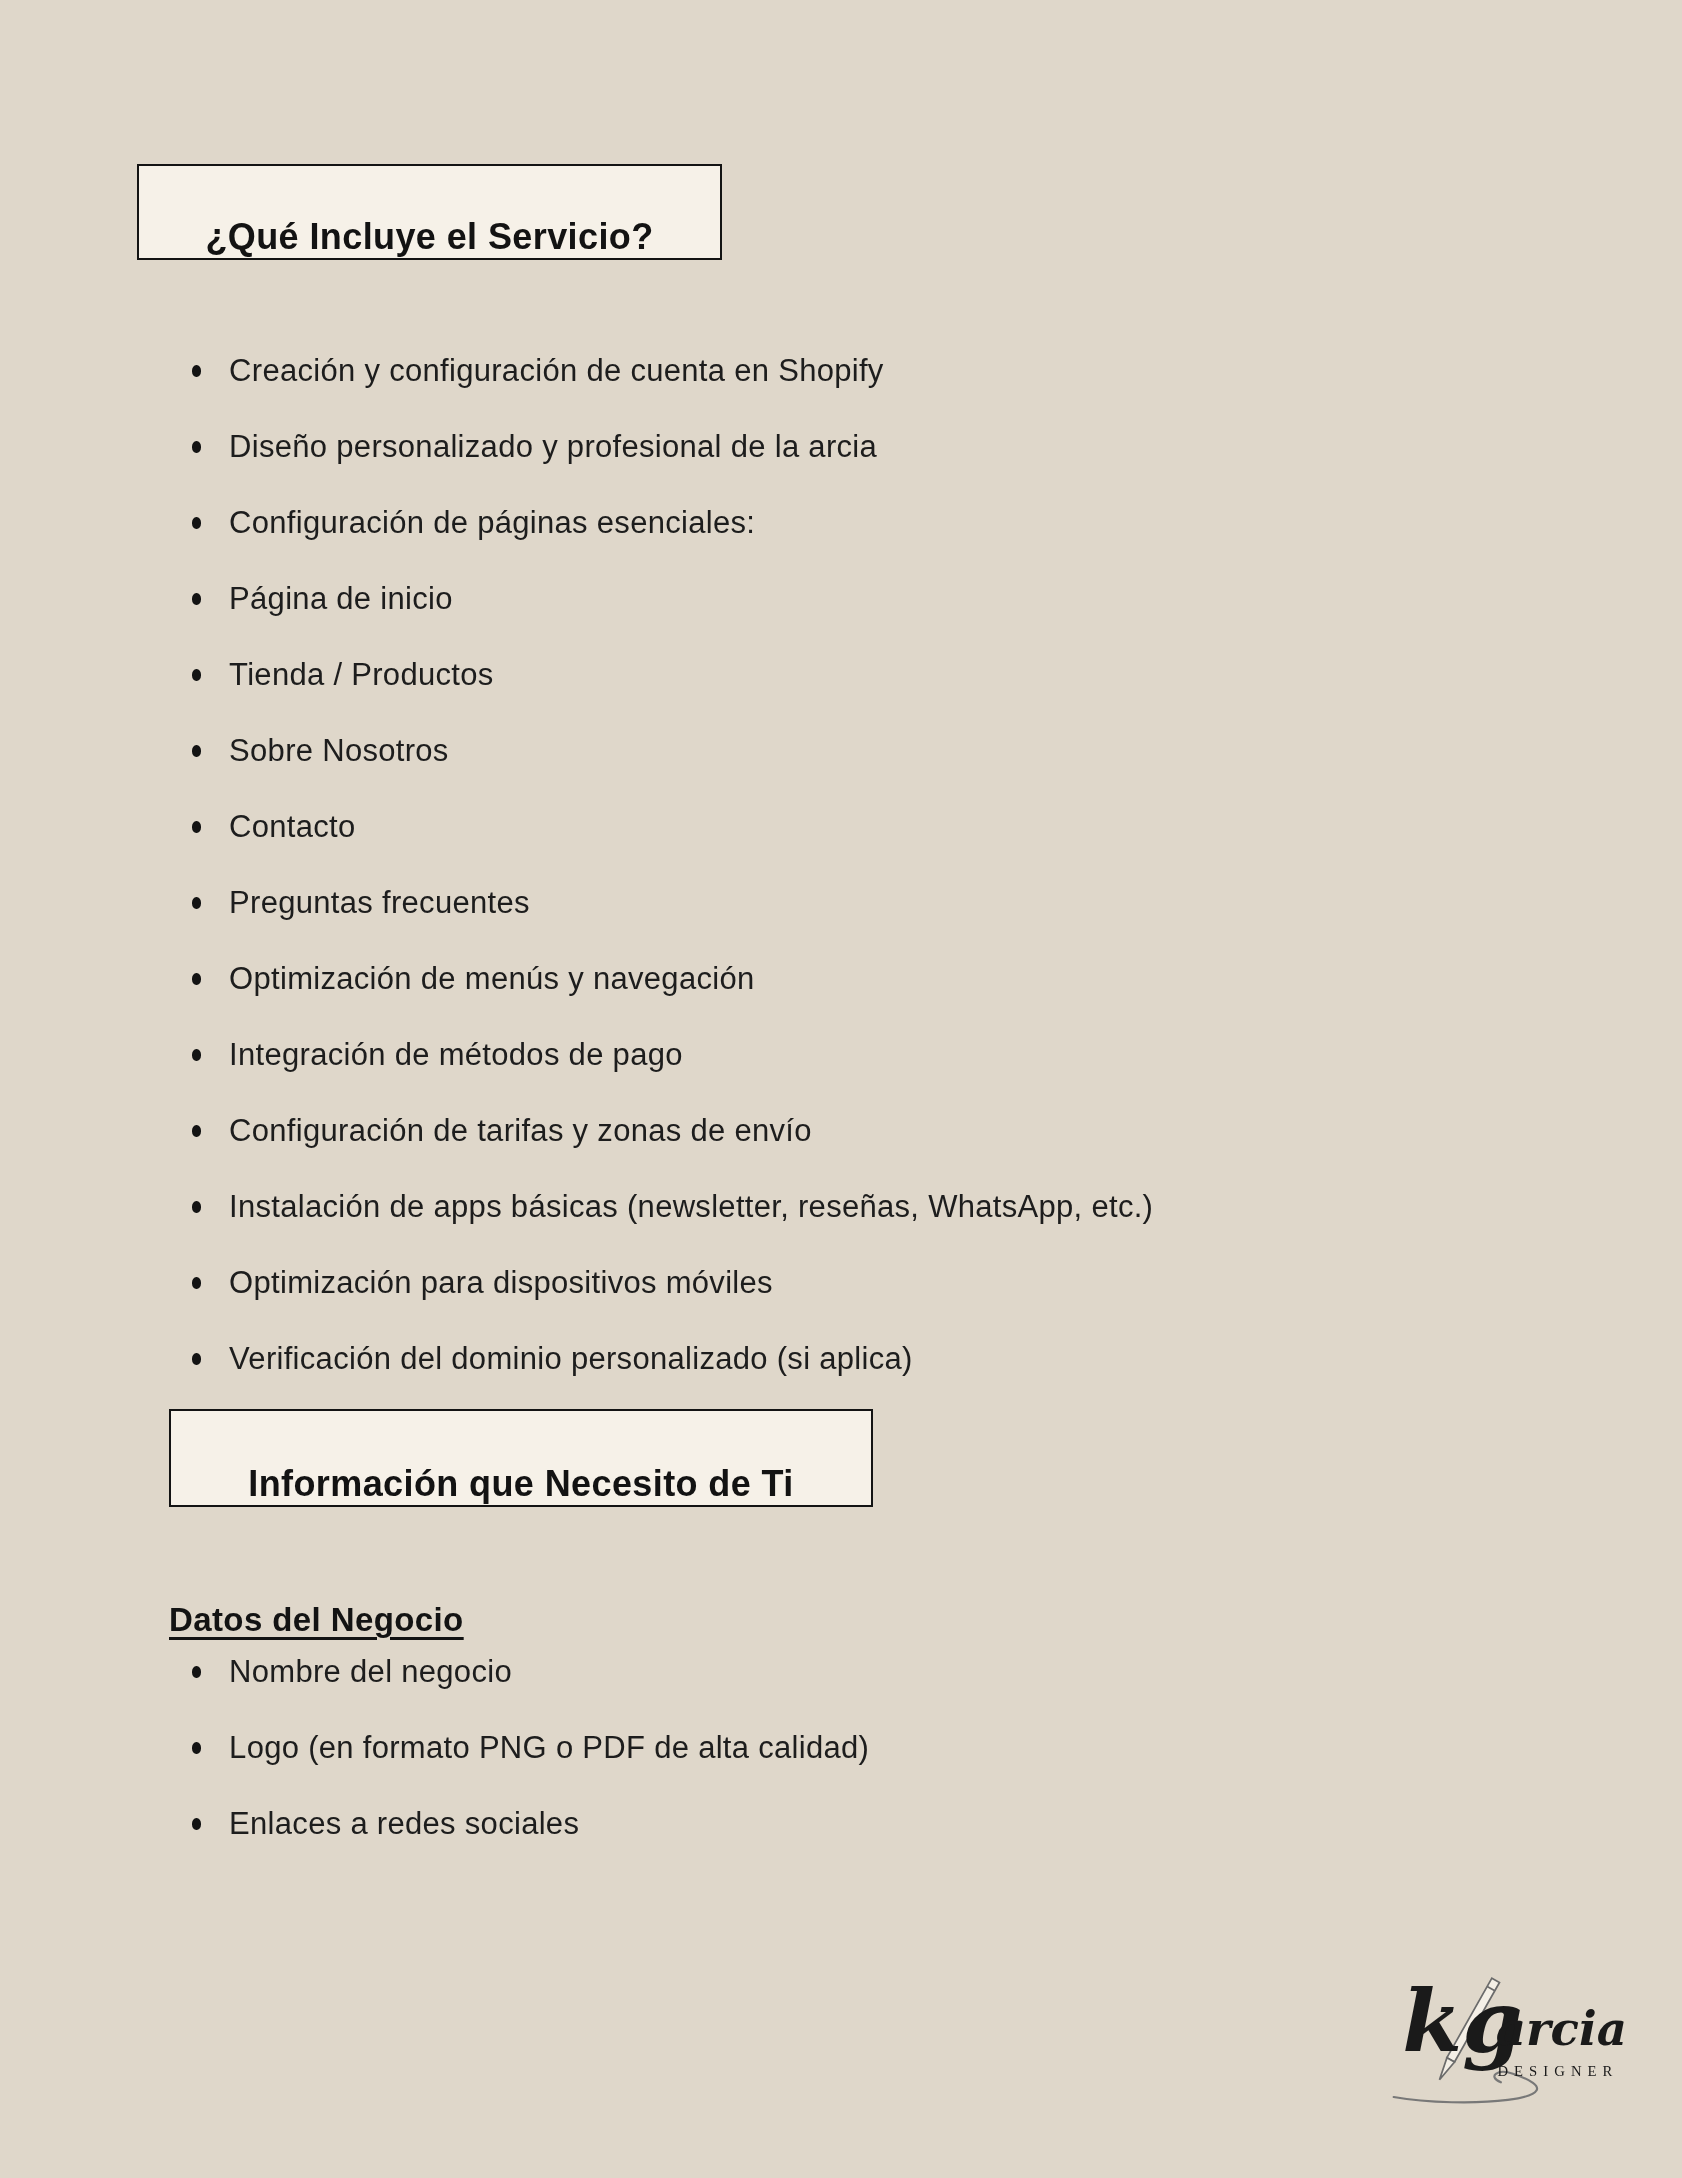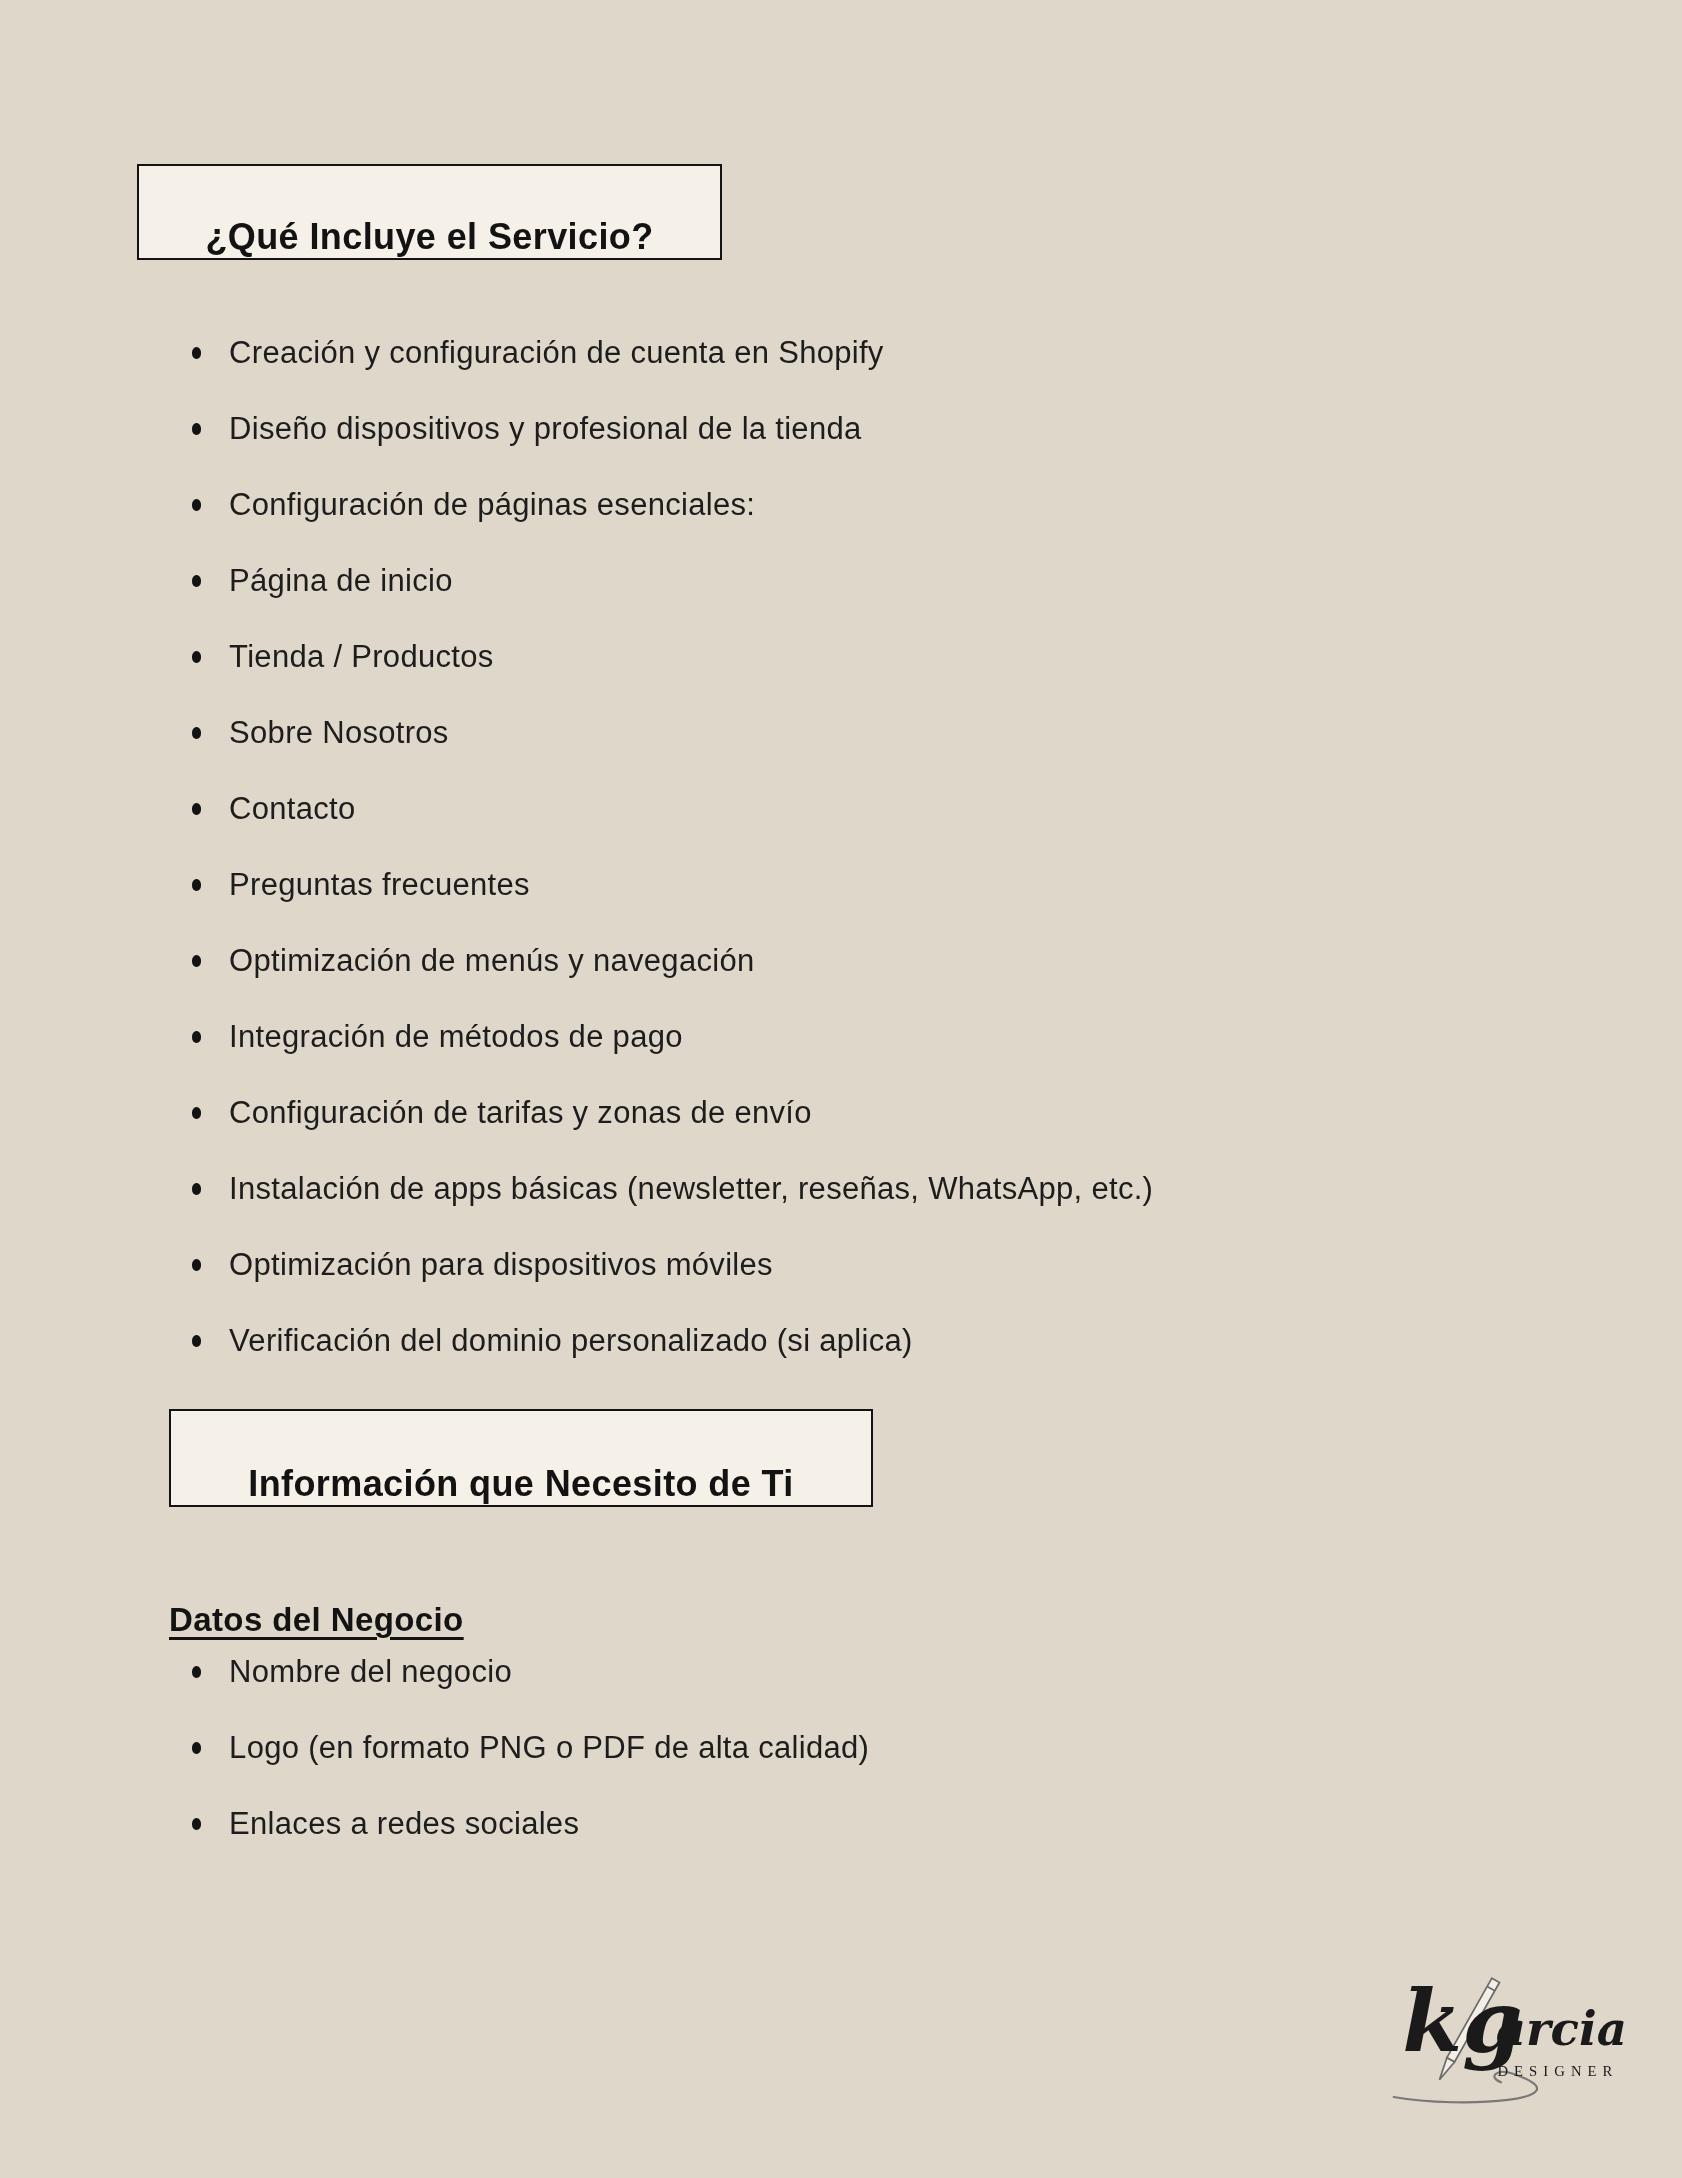--- a/index.html
+++ b/index.html
@@ -28,21 +28,21 @@
     letter-spacing: 0.4px;
     color: var(--ink, #131313);
     white-space: nowrap;
   }
   .bullet-list {
     position: absolute;
     margin: 0;
     padding: 0;
     list-style: none;
   }
-  .list1 { left: 192px; top: 315px; }
+  .list1 { left: 192px; top: 333px; }
   .list2 { left: 192px; top: 1634px; }
   .bullet-item {
     display: flex;
     align-items: center;
     height: 76px;
     color: var(--text, #1d1d1d);
     font-size: 31px;
     letter-spacing: 0.3px;
     white-space: nowrap;
   }
@@ -97,21 +97,21 @@
 
   <ul class="bullet-list list1">
 
       <li class="bullet-item">
         <span class="dot"></span>
         <span class="item-text">Creación y configuración de cuenta en Shopify</span>
       </li>
 
       <li class="bullet-item">
         <span class="dot"></span>
-        <span class="item-text">Diseño dispositivos y profesional de la tienda</span>
+        <span class="item-text">Diseño personalizado y profesional de la arcia</span>
       </li>
 
       <li class="bullet-item">
         <span class="dot"></span>
         <span class="item-text">Configuración de páginas esenciales:</span>
       </li>
 
       <li class="bullet-item">
         <span class="dot"></span>
         <span class="item-text">Página de inicio</span>

